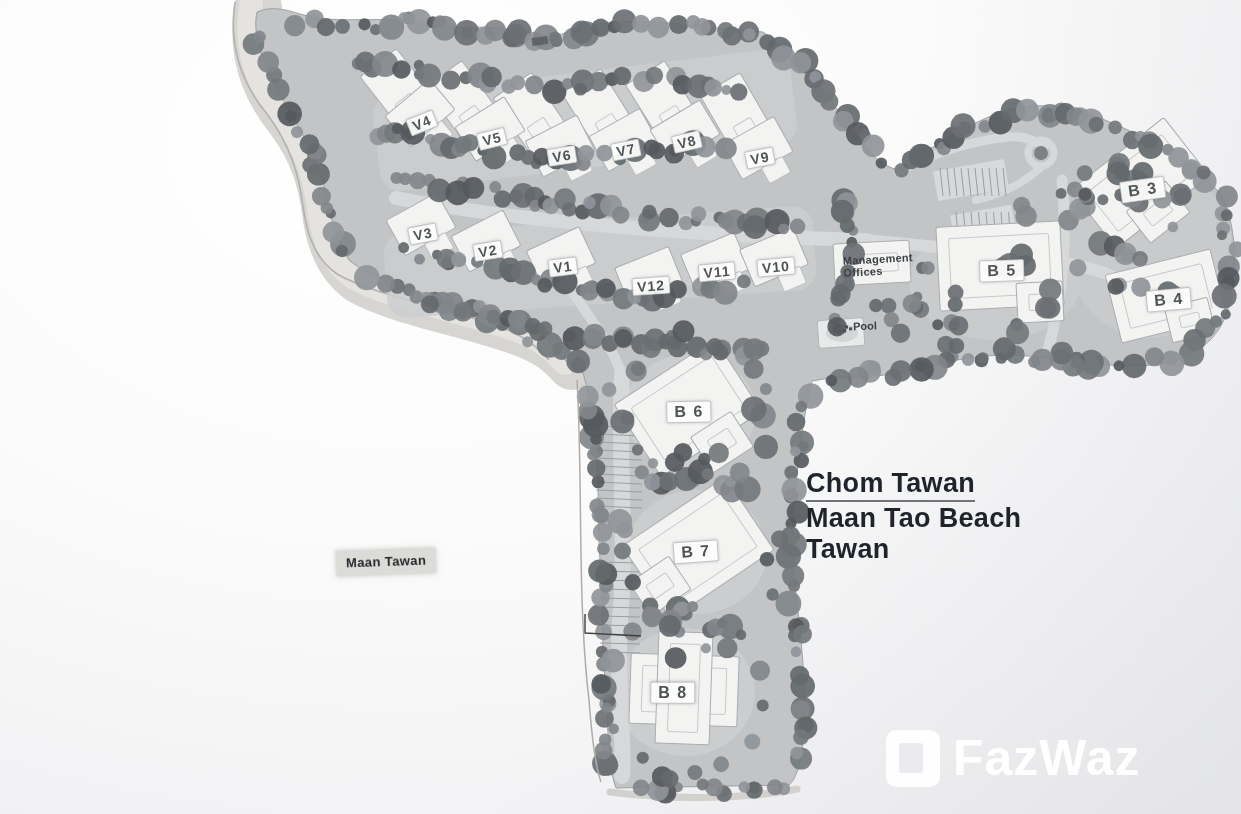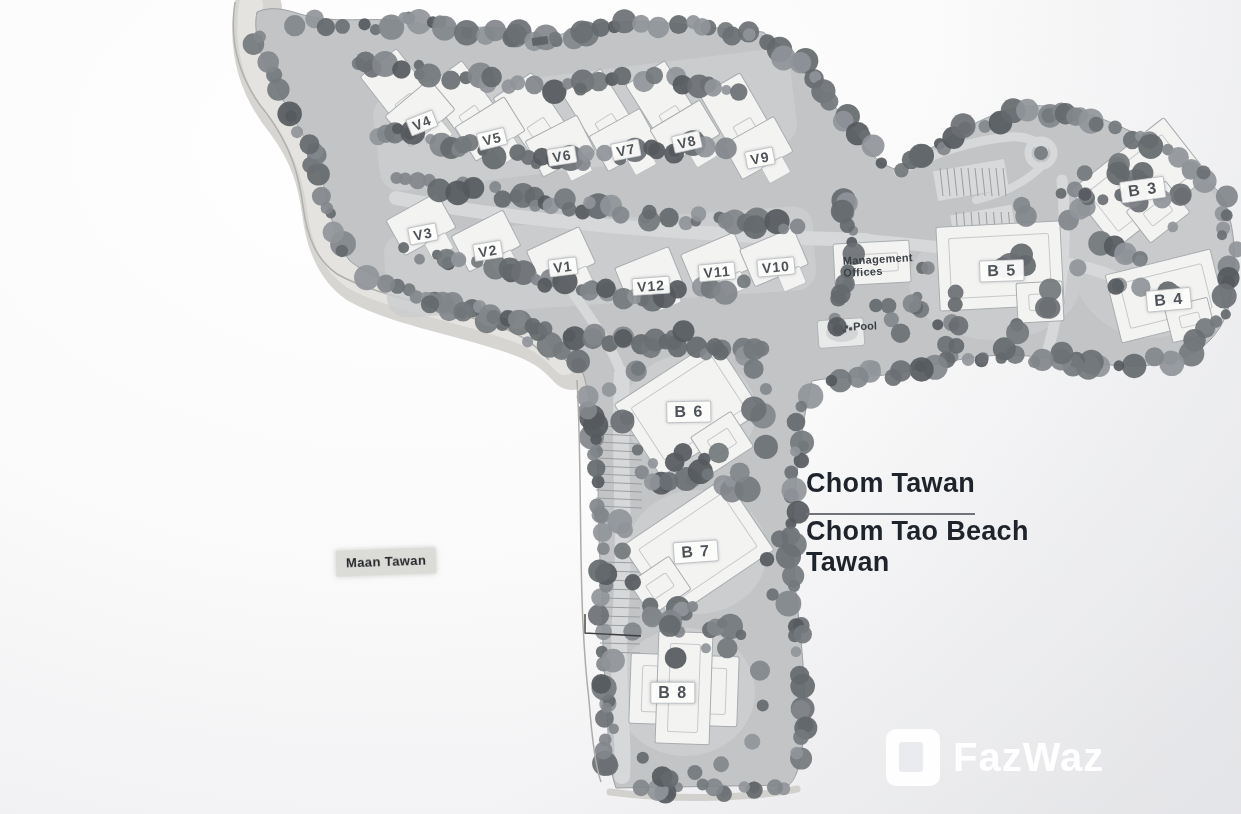--- a/index.html
+++ b/index.html
@@ -39,32 +39,32 @@
     background:#dbdbd8; color:#26282b; font-size:13px; font-weight:bold;
     padding:5px 10px 6px 10px; letter-spacing:0.4px;
     box-shadow:0 0 5px rgba(160,160,156,0.5);
   }
 
   .title-block {
     position:absolute; left:806px; top:468px;
     color:#1f232b; font-weight:bold; font-size:27px; line-height:30px; letter-spacing:0.3px;
   }
   .title-block > div { margin-bottom:1px; }
-  .title-block .u { display:inline-block; border-bottom:2px solid #70737a; padding-bottom:15px; }
+  .title-block .u { display:inline-block; border-bottom:2px solid #70737a; padding-bottom:2px; }
 
   .watermark {
     position:absolute; left:886px; top:729px;
     display:flex; align-items:center; gap:13px;
     color:rgba(255,255,255,0.96); pointer-events:none;
   }
   .wm-logo { position:relative; width:54px; height:57px;
     background:rgba(255,255,255,0.93); border-radius:10px; flex:0 0 auto; }
   .wm-logo::after { content:""; position:absolute; left:13px; top:13px;
     width:24px; height:30px; border-radius:3px; background:rgba(233,234,237,0.95); }
-  .wm-text { font-size:40px; font-weight:bold; white-space:nowrap; letter-spacing:1px; }
+  .wm-text { font-size:50px; font-weight:bold; white-space:nowrap; letter-spacing:1px; }
 </style>
 </head>
 <body>
 
 <div id="screen">
 
   <svg id="plan-svg" width="1241" height="814" viewBox="0 0 1241 814">
 
     <g>
       <path d="M 258,8 C 252,48 262,86 290,120 C 314,152 322,182 326,212 C 330,244 340,266 360,280 C 398,302 474,314 526,334 C 549,343 560,353 572,366" fill="none" stroke="#d6d5d2" stroke-width="48" stroke-linecap="round"></path>
@@ -846,21 +846,21 @@
   </div>
 
   <div class="neighbor">
     <span>Maan Tawan</span>
   </div>
 
   <div class="title-block">
     <div>
       <span class="u">Chom Tawan</span>
     </div>
-    <div>Chom Tao Beach</div>
+    <div>Maan Tao Beach</div>
     <div>Tawan</div>
   </div>
 
   <div class="watermark">
     <span class="wm-logo"></span>
     <span class="wm-text">FazWaz</span>
   </div>
 
 </div>
 

